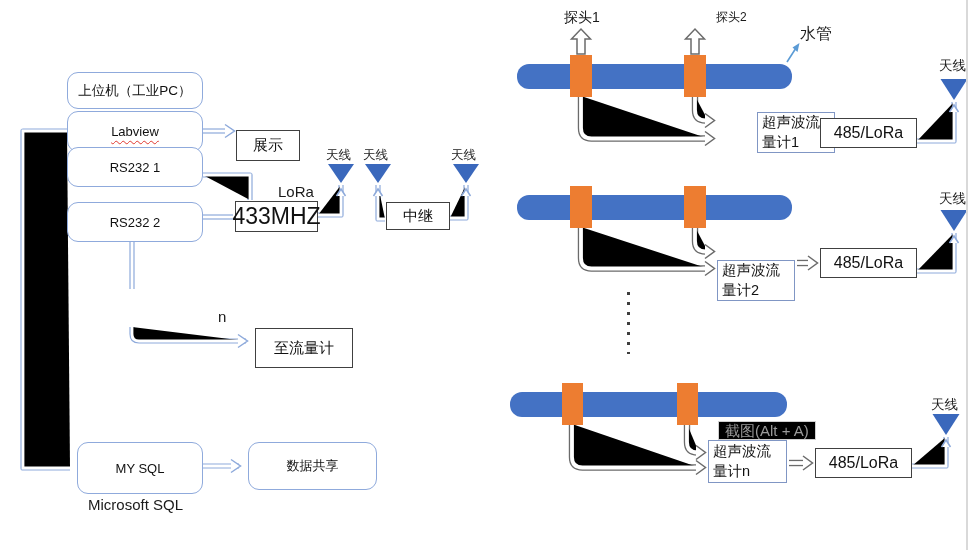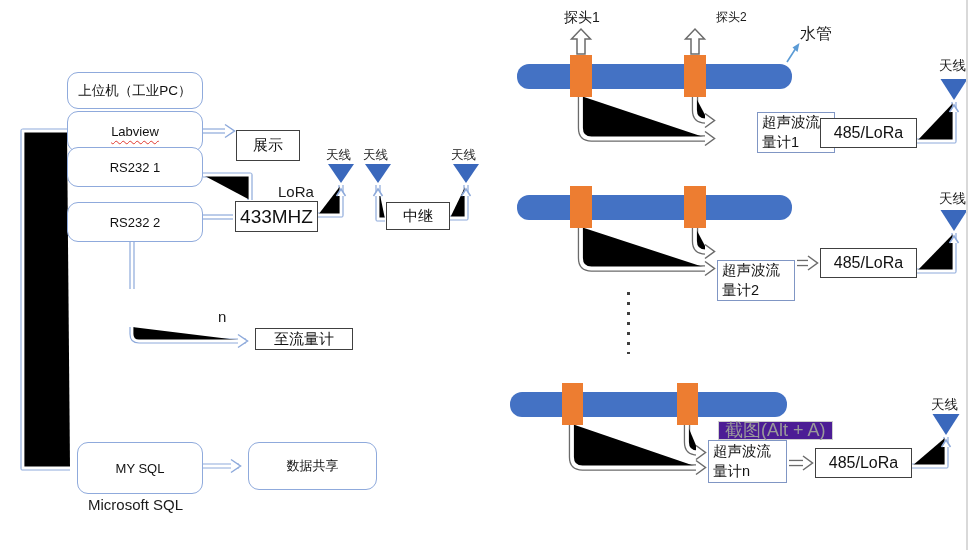--- a/index.html
+++ b/index.html
@@ -28,22 +28,22 @@
   }
   .lbl{position:absolute;white-space:nowrap;color:#1a1a1a;}
   .pipe{position:absolute;border-radius:12px;}
   .probe{position:absolute;}
   .wavy{text-decoration:underline wavy #E0382F;text-decoration-thickness:1px;text-underline-offset:4px;}
   .dots{
     position:absolute;width:3px;
     background:repeating-linear-gradient(180deg,#3f3f3f 0 3px,transparent 3px 10px);
   }
   .tooltip{
-    position:absolute;background:#4c1d95;border:1px solid #CFCFCF;color:#9a9a9a;
-    font-size:18px;line-height:17px;padding:0 6px;white-space:nowrap;
+    position:absolute;background:#000000;border:1px solid #CFCFCF;color:#9a9a9a;
+    font-size:15px;line-height:17px;padding:0 6px;white-space:nowrap;
   }
   .edge-line{position:absolute;background:#D9D9D9;}
   path.duo{fill:none;stroke:#8EAADB;stroke-width:5.2;stroke-linejoin:round;}
   path.duo.grey{stroke:#6b6b6b;stroke-width:6.4;}
   path.duo-inner{stroke:#fff !important;stroke-width:2.8 !important;}
   path.duo-inner.grey{stroke-width:3.8 !important;}
   path.head{fill:#fff;stroke-width:1.5;stroke-linejoin:miter;}
   .upblock{fill:#fff;stroke:#6b6b6b;stroke-width:1.5;}
 </style>
 </head>
@@ -200,32 +200,32 @@
   </div>
 
   <div class="sbox" style="left:236px;top:116px;width:64px;height:31px;margin-top:14px;">展示</div>
 
   <div class="rbox" style="left:67px;top:147px;width:136px;height:40px;">RS232 1</div>
 
   <div class="rbox" style="left:67px;top:202px;width:136px;height:40px;">RS232 2</div>
 
   <div class="lbl" style="left:278px;top:183px;font-size:15px;">LoRa</div>
 
-  <div class="sbox" style="left:235px;top:201px;width:83px;height:31px;font-size:19px;">433MHZ</div>
+  <div class="sbox" style="left:235px;top:201px;width:83px;height:31px;font-size:23px;">433MHZ</div>
 
   <div class="lbl" style="left:326px;top:147px;font-size:12.5px;">天线</div>
   <div class="lbl" style="left:363px;top:147px;font-size:12.5px;">天线</div>
   <div class="lbl" style="left:451px;top:147px;font-size:12.5px;">天线</div>
 
   <div class="sbox" style="left:386px;top:202px;width:64px;height:28px;">中继</div>
 
 
   <div class="lbl" style="left:218px;top:308px;font-size:15px;">n</div>
 
-  <div class="sbox" style="left:255px;top:328px;width:98px;height:22px;text-align:center;">至流量计</div>
+  <div class="sbox" style="left:255px;top:328px;width:98px;height:40px;text-align:center;">至流量计</div>
 
   <div class="rbox" style="left:77px;top:442px;width:126px;height:52px;">MY SQL</div>
 
   <div class="rbox" style="left:248px;top:442px;width:129px;height:48px;">数据共享</div>
 
   <div class="lbl" style="left:88px;top:496px;font-size:15px;">Microsoft SQL</div>
 
   <div class="lbl" style="left:564px;top:9px;font-size:14px;">探头1</div>
   <div class="lbl" style="left:716px;top:9px;font-size:12px;">探头2</div>
   <div class="lbl" style="left:800px;top:24px;font-size:16px;">水管</div>

